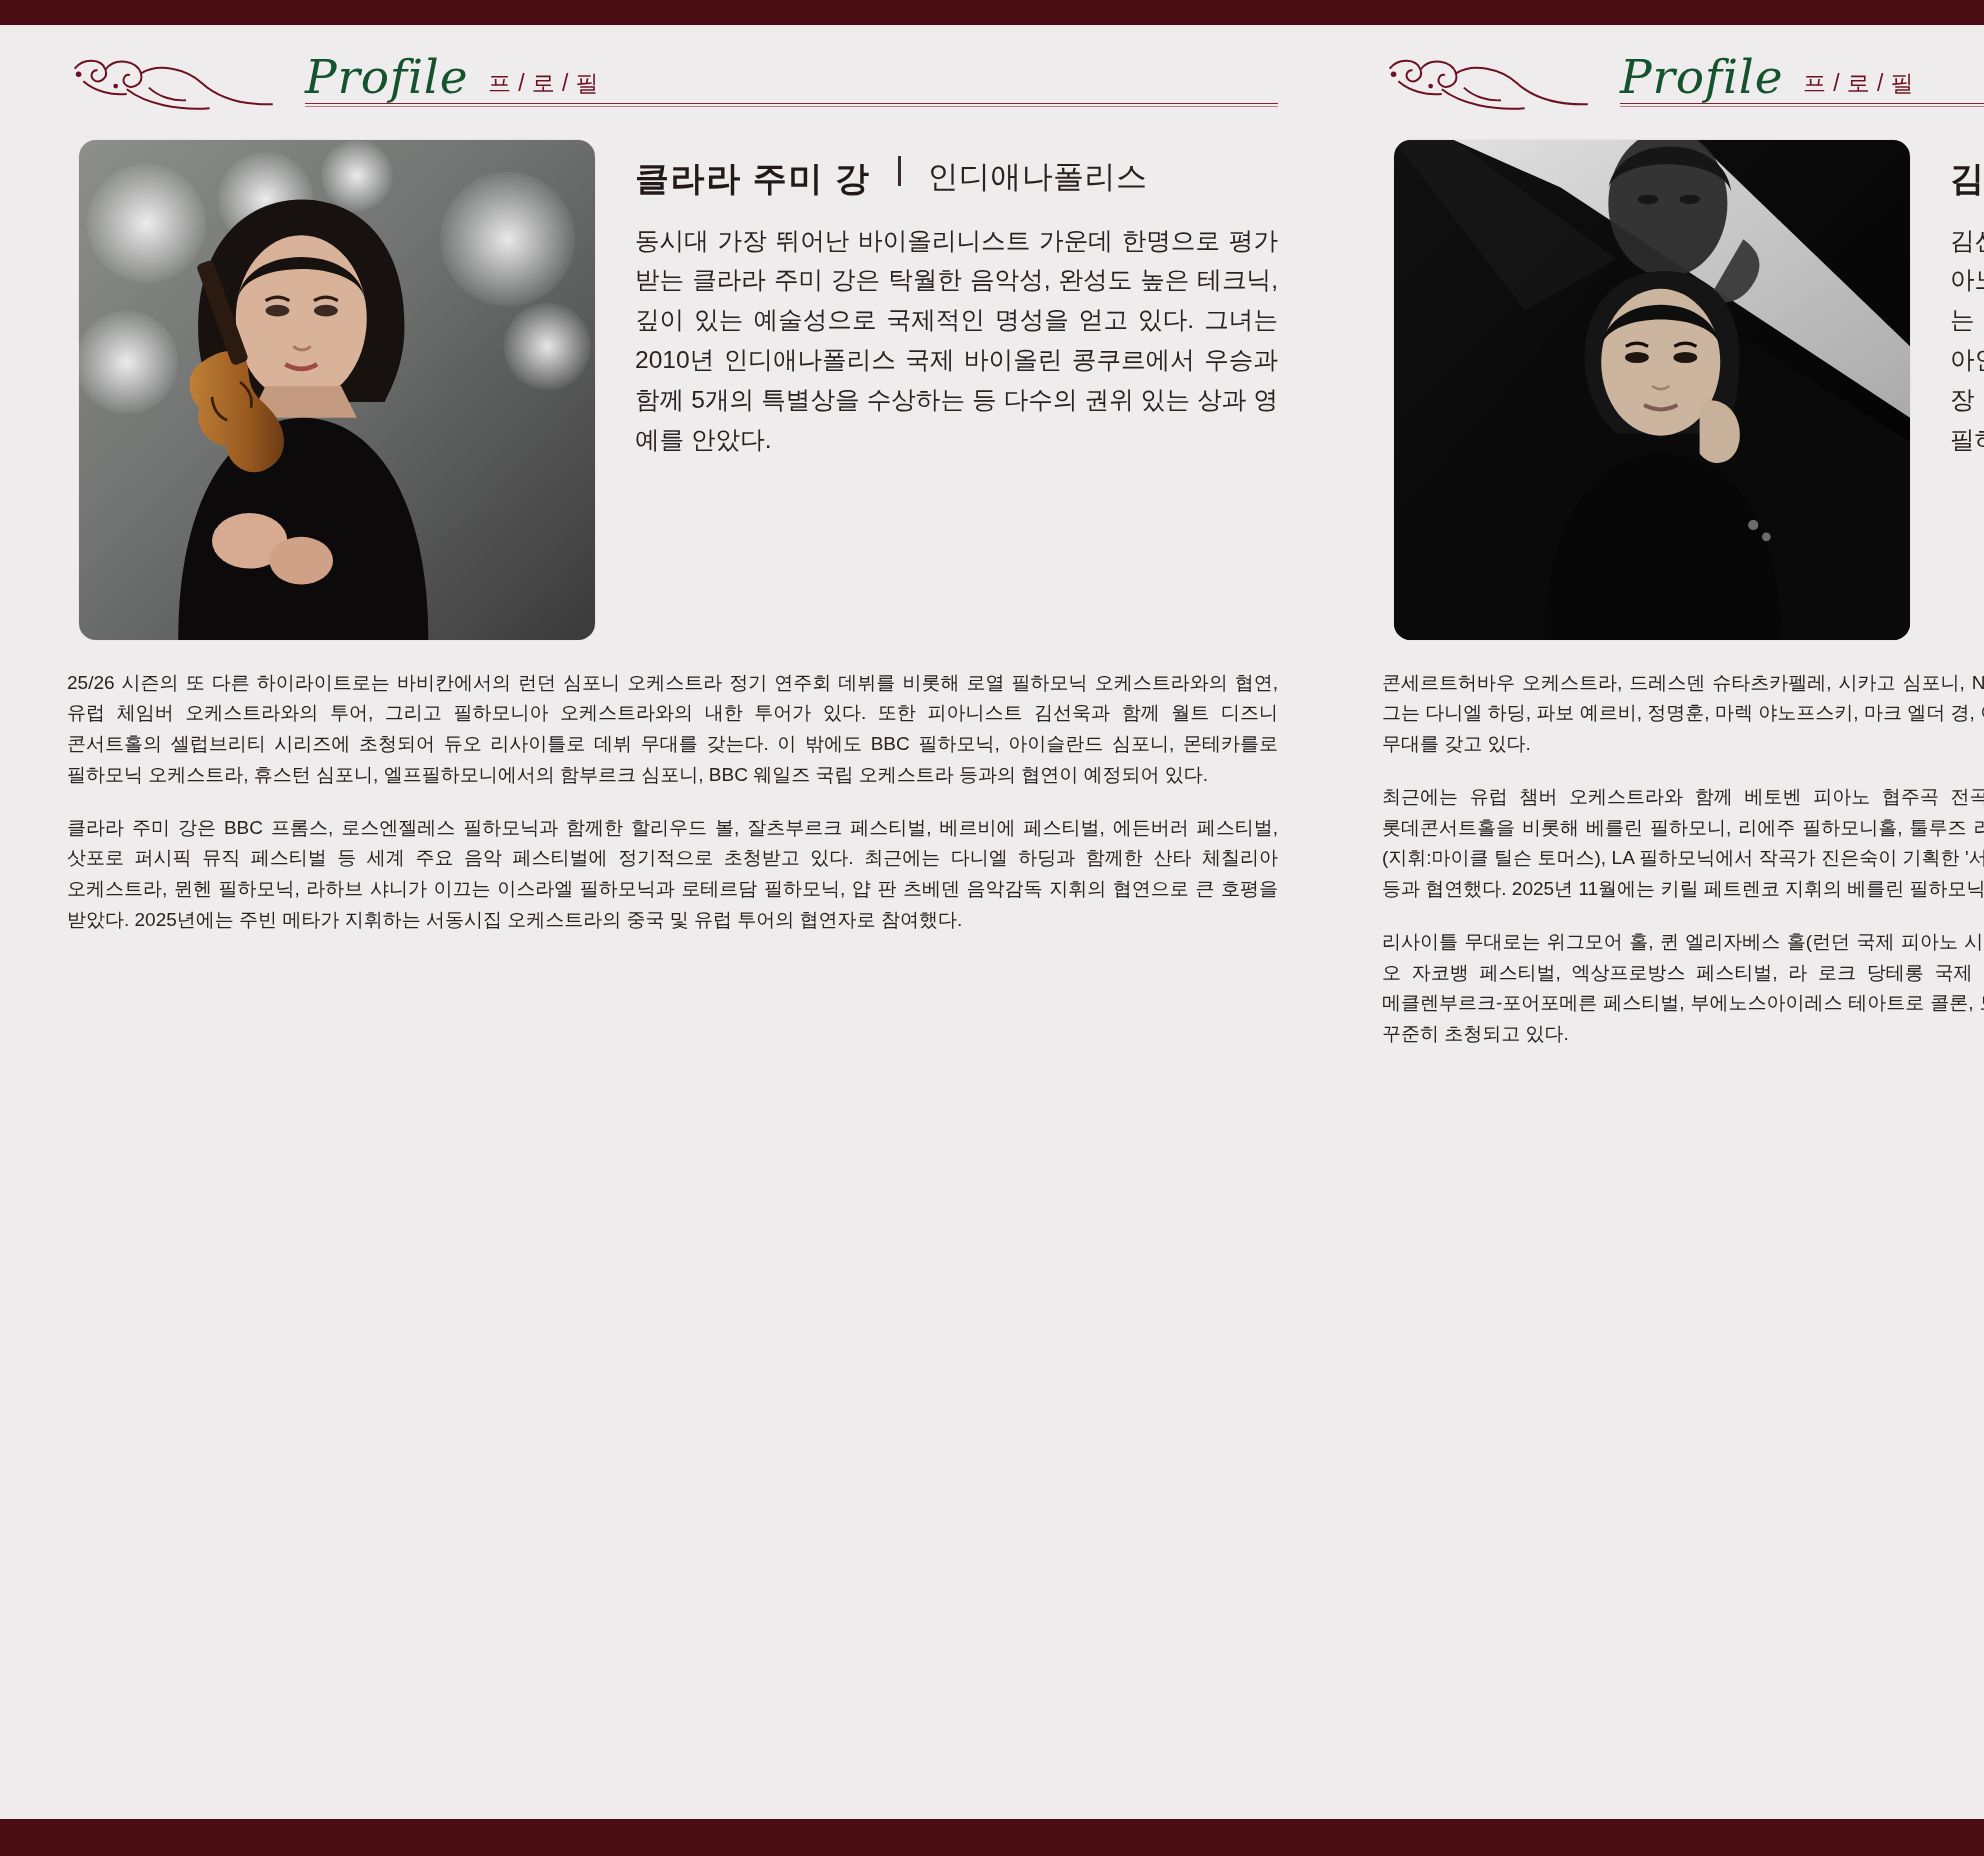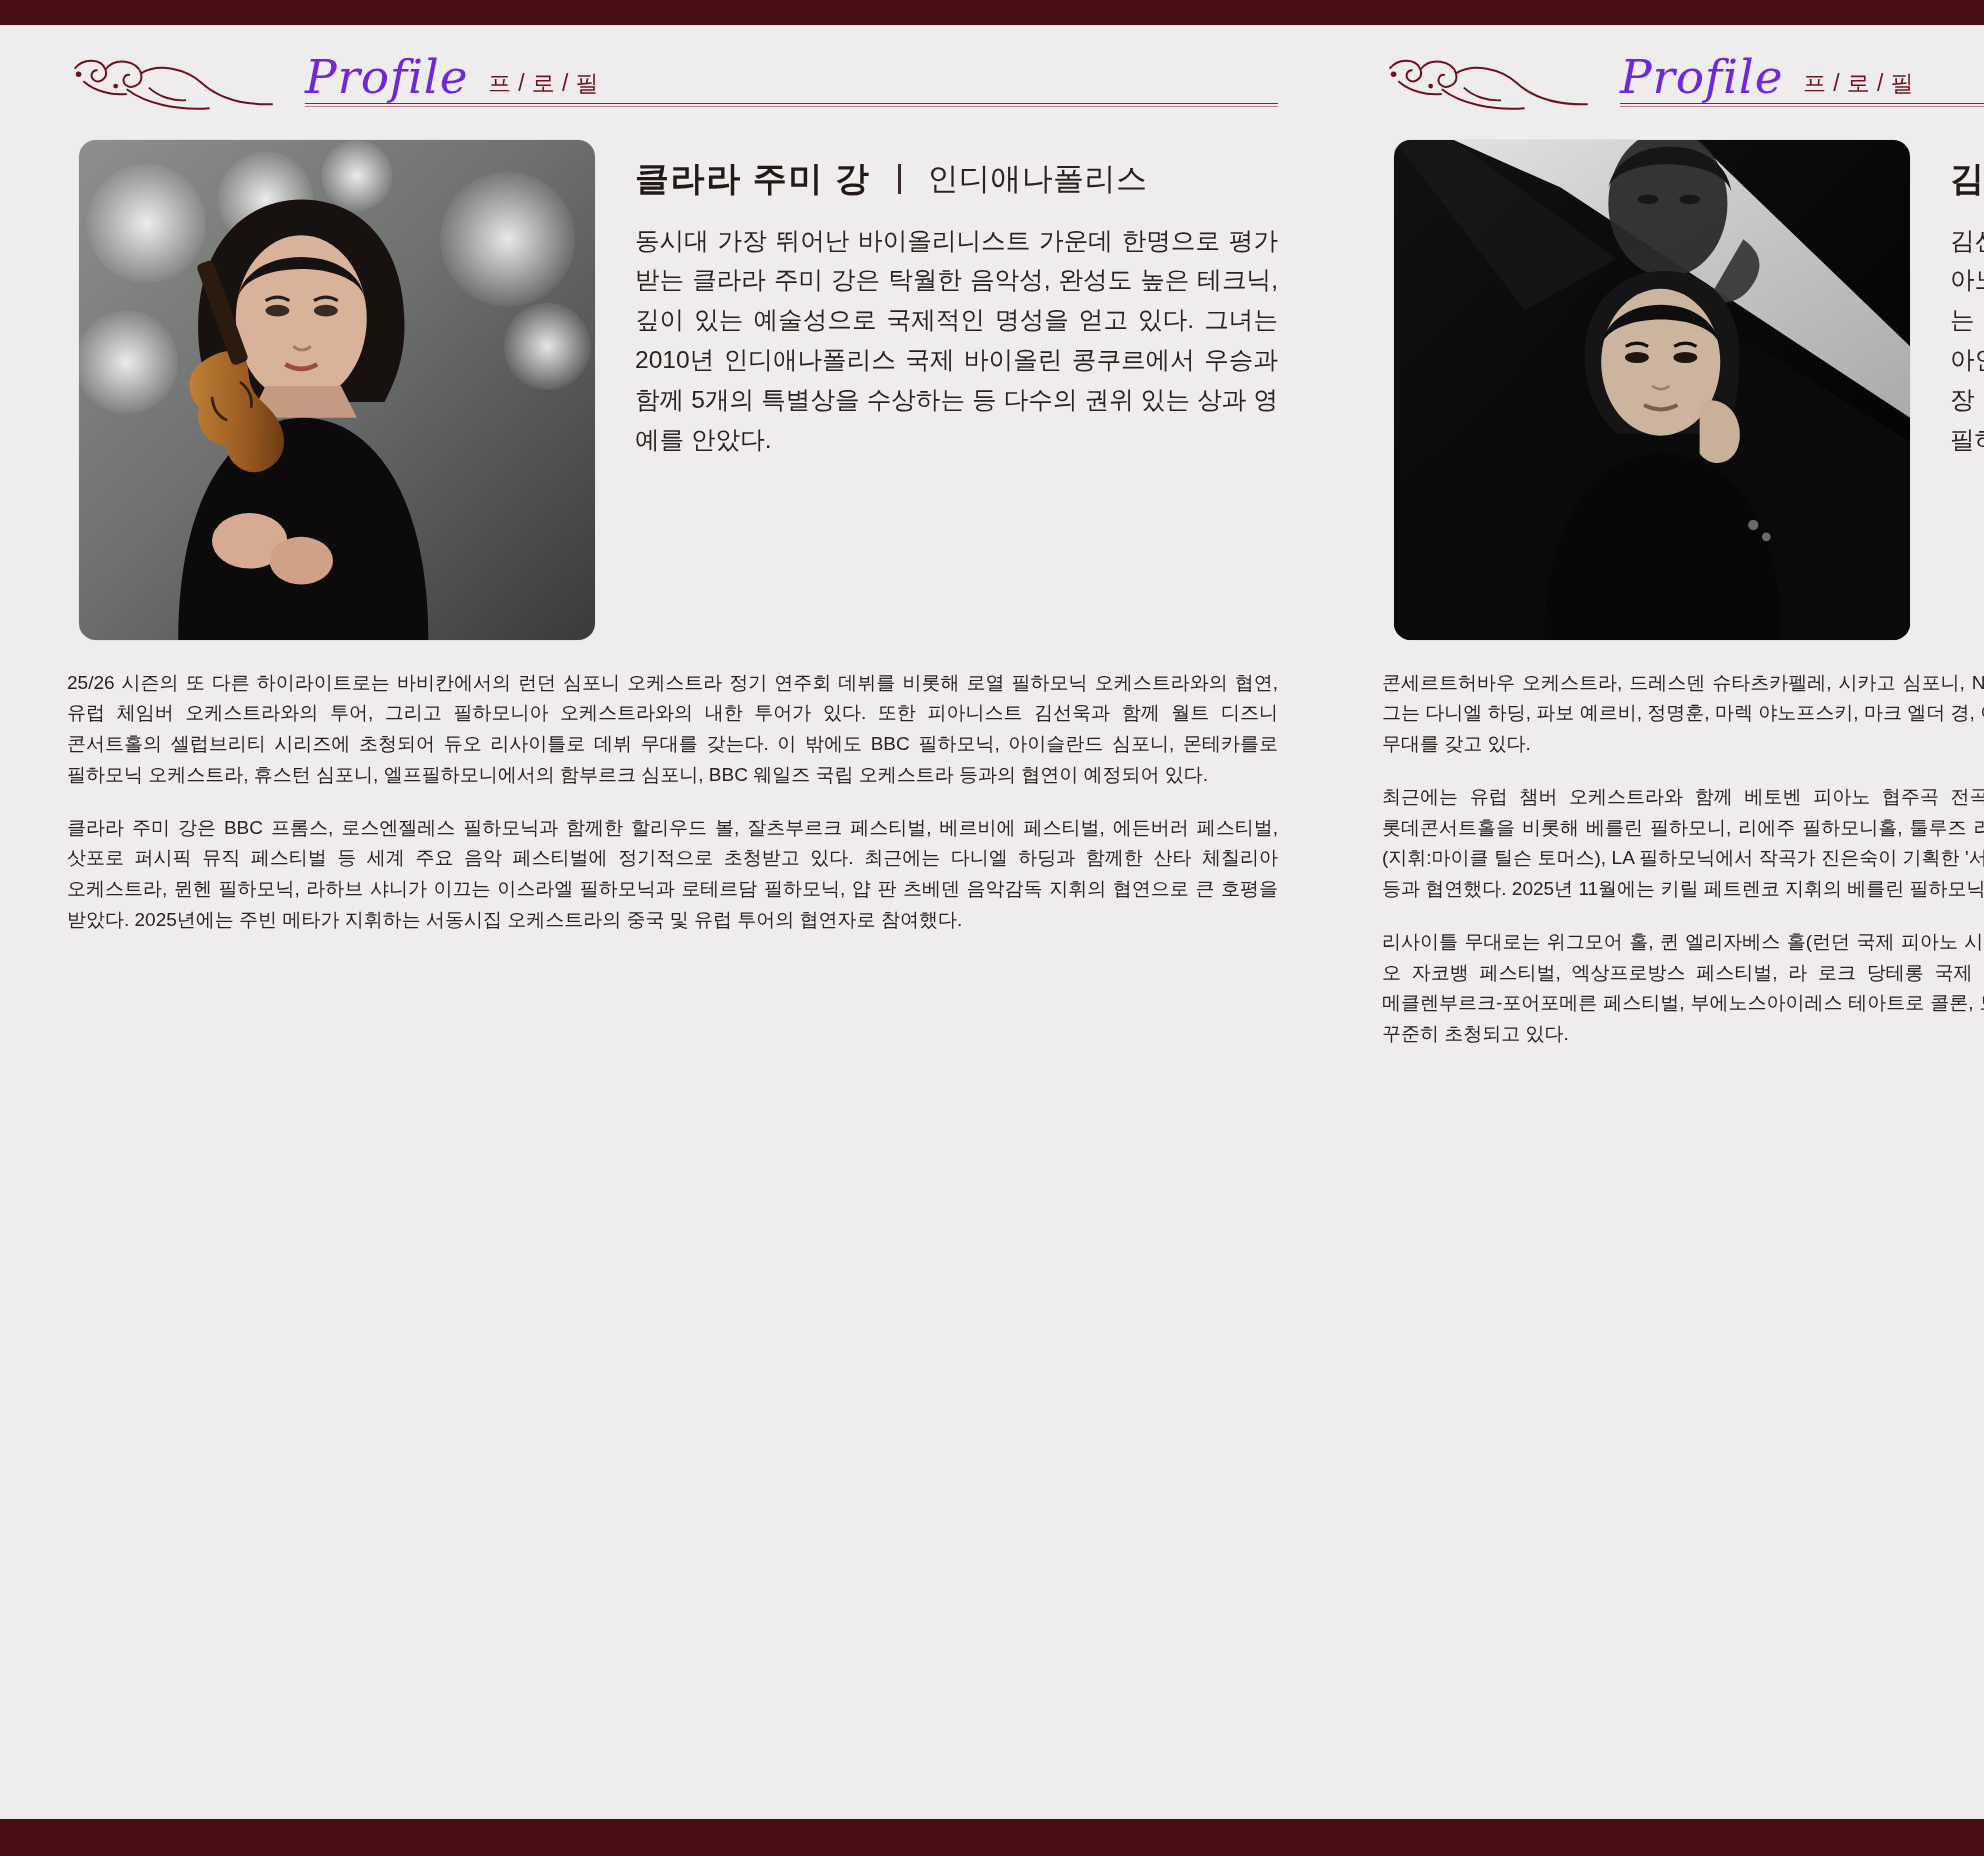--- a/index.html
+++ b/index.html
@@ -65,21 +65,21 @@
     color: #6e1020;
   }
   .flourish svg { display: block; }
   .profile-word {
     position: absolute;
     left: 238px;
     top: 24.6px;
     font-family: "DejaVu Serif", serif;
     font-style: italic;
     font-size: 47px;
-    color: #6d28d9;
+    color: #14532d;
     letter-spacing: 0.8px;
   }
   .profile-kor {
     position: absolute;
     left: 421px;
     top: 43px;
     font-size: 23px;
     color: #6e1020;
     letter-spacing: 0.4px;
   }
@@ -116,21 +116,20 @@
     overflow: hidden;
     box-shadow: 0 0 0 0.4px rgba(0,0,0,0.08);
   }
   .photo svg { display: block; width: 100%; height: 100%; }
 
   .person-name-row {
     position: absolute;
     left: 568px;
     top: 16px;
     display: flex;
-    align-items: center;
     gap: 27px;
   }
   .person-name {
     font-size: 34px;
     font-weight: bold;
     color: #231a18;
     letter-spacing: 1.6px;
   }
   .name-bar {
     width: 2.8px;

